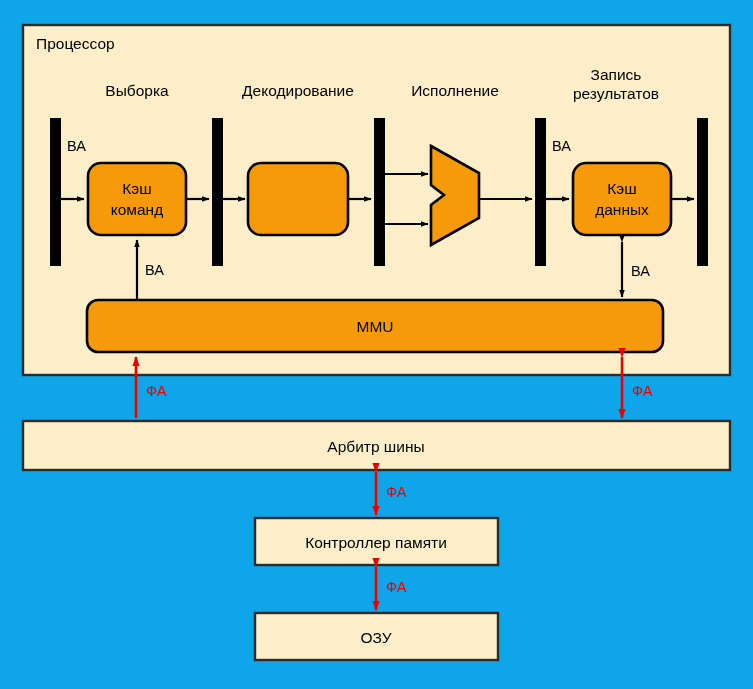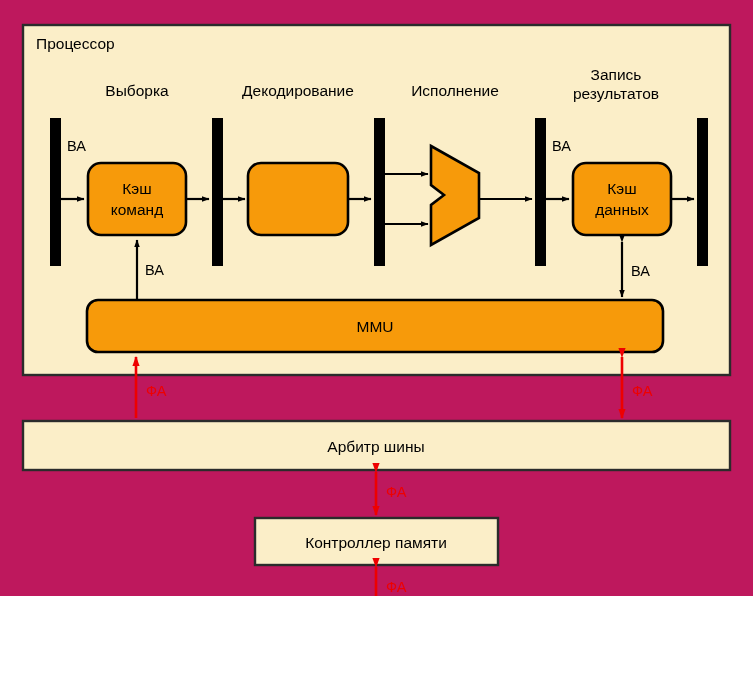--- a/index.html
+++ b/index.html
@@ -3,22 +3,22 @@
 <meta charset="utf-8">
 <style>
   html,body{margin:0;padding:0;background:#ffffff;}
   body{
     font-family:"Liberation Sans","DejaVu Sans",sans-serif;
     -webkit-font-smoothing:antialiased;
   }
   #stage{
     position:relative;
     width:753px;
-    height:596px;
-    background:#be185d;
+    height:689px;
+    background:#0ea5e9;
     overflow:hidden;
   }
   svg{display:block;}
   .lbl{
     font-family:"Liberation Sans","DejaVu Sans",sans-serif;
     fill:#000000;
     font-size:15px;
   }
   .lbl-stage{font-size:15.5px;}
   .lbl-box{font-size:15.5px;}

